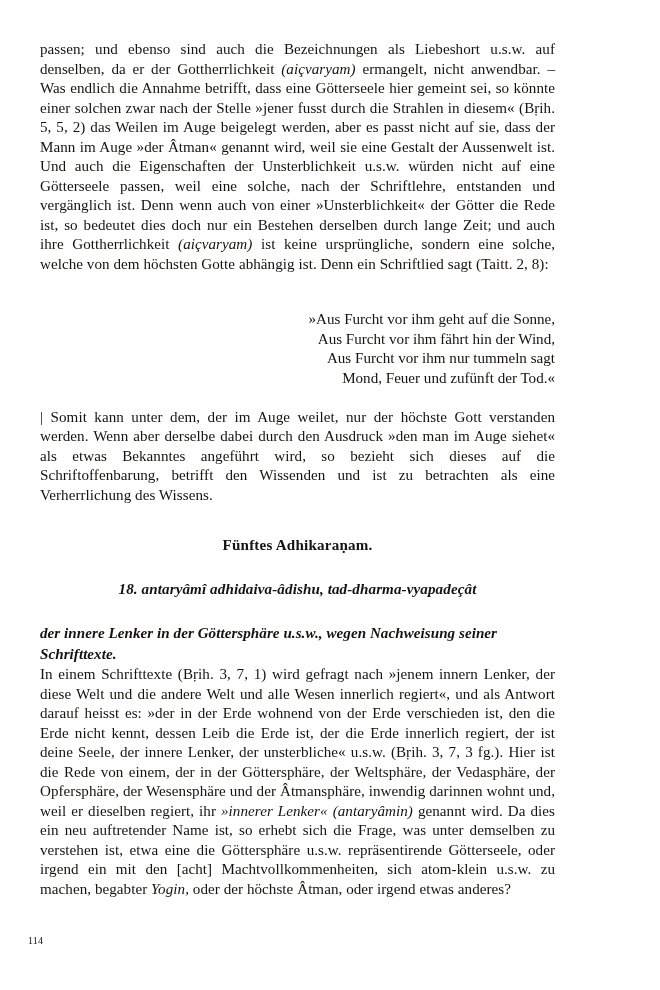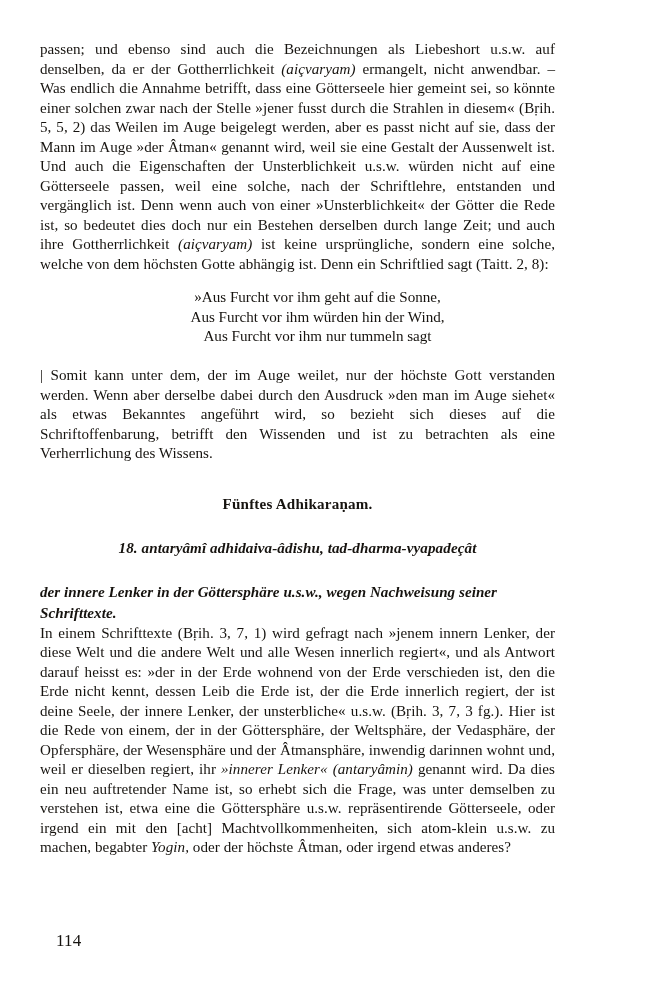--- a/index.html
+++ b/index.html
@@ -26,25 +26,25 @@
     font-size: 15.1px;
     line-height: 19.5px;
     text-align: justify;
     text-justify: inter-word;
     hyphens: none;
     letter-spacing: 0.05px;
   }
   .para-gap-sm { margin-top: 19.5px !important; font-family: Liberation Serif, serif; }
 
   .verse {
-    margin: 14px 0 0 0;
+    margin: 36px 0 0 0;
     padding-left: 40px;
     font-size: 15.1px;
     line-height: 19.5px;
-    text-align: center;
+    text-align: right;
   }
   .verse div { white-space: nowrap; }
 
   .headblock {
     margin-top: 30px;
     text-align: center;
   }
   h2.adhikaranam {
     margin: 10px;
     font-size: 15.1px;
@@ -70,40 +70,41 @@
     font-style: italic;
     text-align: left;
     letter-spacing: 0.05px;
   }
   .after-head { margin-top: 26px; }
 
   em.it { font-style: italic; }
 
   .folio {
     position: absolute;
-    left: 56px;
+    left: 28px;
     top: 934px;
-    font-size: 17px;
+    font-size: 10px;
     line-height: 14px;
     letter-spacing: 0.2px;
   }
 </style>
 </head>
 <body>
 
 <div class="page">
 
   <div class="textblock">
 
     <p class="body"><span>passen; und ebenso sind auch die Bezeichnungen als Liebeshort u.s.w. auf denselben, da er der Gottherrlichkeit </span><em class="it">(aiçvaryam)</em><span> ermangelt, nicht anwendbar. – Was endlich die Annahme betrifft, dass eine Götterseele hier gemeint sei, so könnte einer solchen zwar nach der Stelle »jener fusst durch die Strahlen in diesem« (Bṛih. 5, 5, 2) das Weilen im Auge beigelegt werden, aber es passt nicht auf sie, dass der Mann im Auge »der Âtman« genannt wird, weil sie eine Gestalt der Aussenwelt ist. Und auch die Eigenschaften der Unsterblichkeit u.s.w. würden nicht auf eine Götterseele passen, weil eine solche, nach der Schriftlehre, entstanden und vergänglich ist. Denn wenn auch von einer »Unsterblichkeit« der Götter die Rede ist, so bedeutet dies doch nur ein Bestehen derselben durch lange Zeit; und auch ihre Gottherrlichkeit </span><em class="it">(aiçvaryam)</em><span> ist keine ursprüngliche, sondern eine solche, welche von dem höchsten Gotte abhängig ist. Denn ein Schriftlied sagt (Taitt. 2, 8):</span></p>
 
     <div class="verse">
       <div>»Aus Furcht vor ihm geht auf die Sonne,</div>
-      <div>Aus Furcht vor ihm würden hin der Wind,</div>
+      <div>Aus Furcht vor ihm fährt hin der Wind,</div>
       <div>Aus Furcht vor ihm nur tummeln sagt</div>
+      <div>Mond, Feuer und zufünft der Tod.«</div>
     </div>
 
     <p class="body para-gap-sm">| Somit kann unter dem, der im Auge weilet, nur der höchste Gott verstanden werden. Wenn aber derselbe dabei durch den Ausdruck »den man im Auge siehet« als etwas Bekanntes angeführt wird, so bezieht sich dieses auf die Schriftoffenbarung, betrifft den Wissenden und ist zu betrachten als eine Verherrlichung des Wissens.</p>
 
     <div class="headblock">
       <h2 class="adhikaranam">Fünftes Adhikaraṇam.</h2>
       <h3 class="sutra">18. antaryâmî adhidaiva-âdishu, tad-dharma-vyapadeçât</h3>
       <h4 class="sutra-translation"><span>der innere Lenker in der Göttersphäre u.s.w., wegen Nachweisung seiner</span><br><span>Schrifttexte.</span></h4>
     </div>
 

